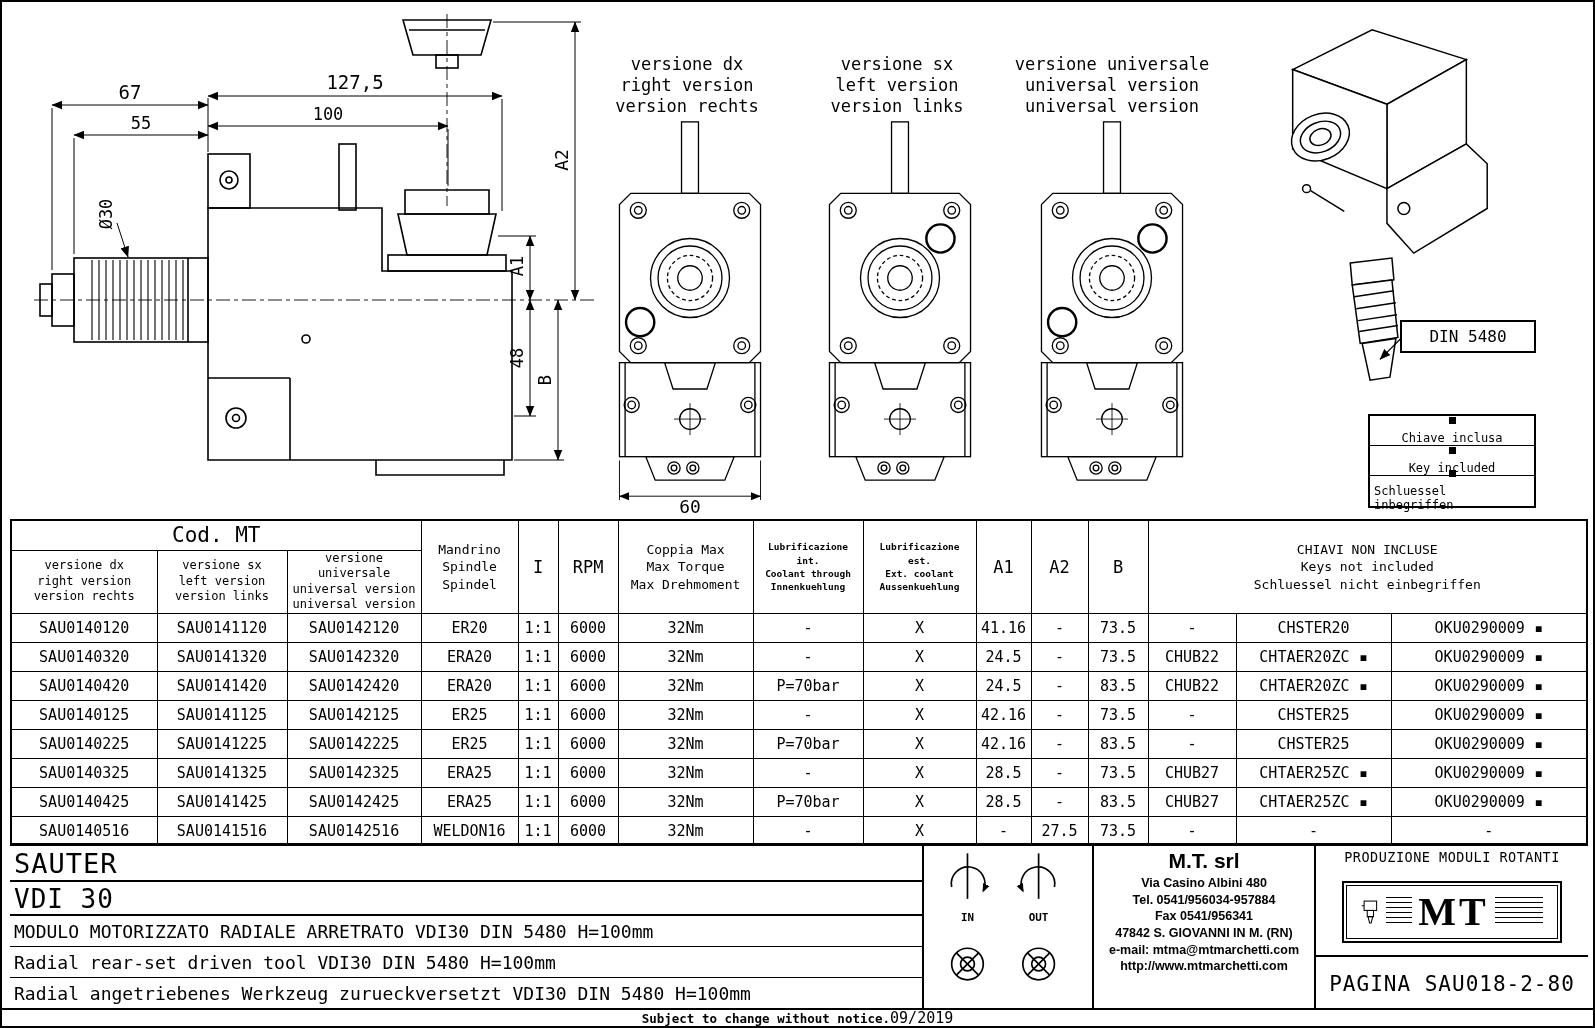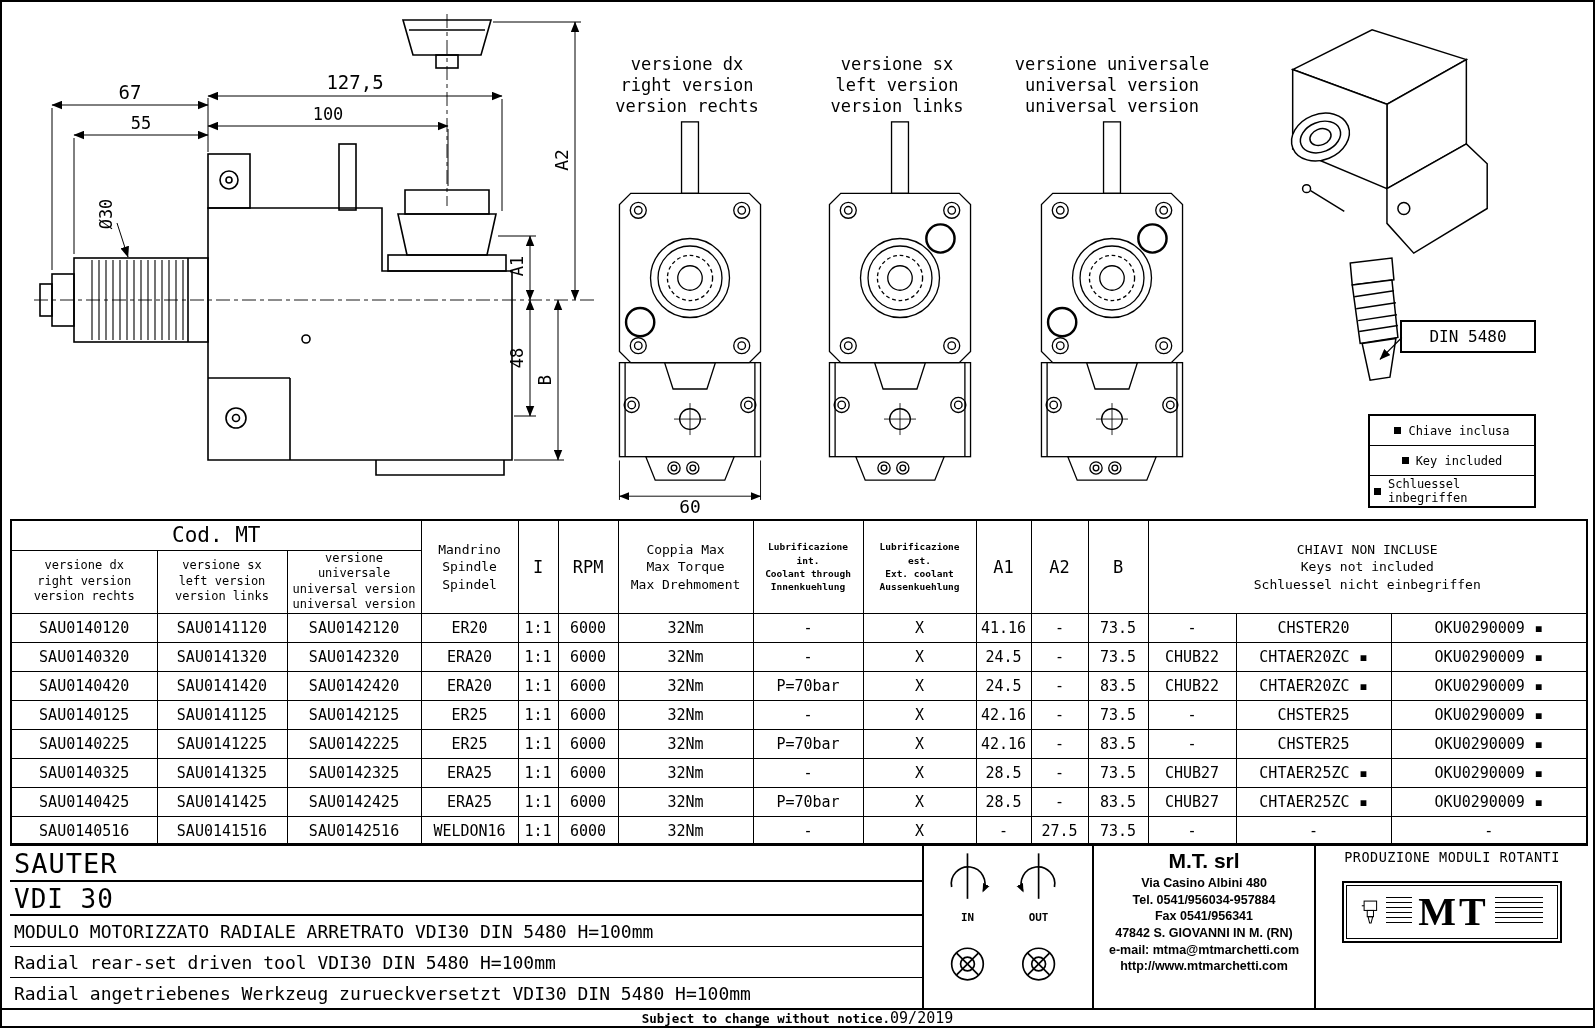--- a/index.html
+++ b/index.html
@@ -11,21 +11,21 @@
   }
   .abs { position: absolute; }
   svg { display: block; }
   svg text { font-family: "DejaVu Sans Mono", monospace; fill: #000; }
   .prelines { white-space: pre-line; }
 
   
   .view-label { text-align: center; white-space: pre-line; font-size: 17px; line-height: 1.24; }
   #din-callout { border: 2px solid #000; display: flex; align-items: center; justify-content: center; font-size: 16px; }
   #key-legend { border: 2px solid #000; background: #fff; }
-  .legend-row { height: 30px; display: flex; align-items: center; justify-content: center; gap: 7px; font-size: 12px; border-bottom: 1.5px solid #000; padding: 0 4px; }
+  .legend-row { height: 30px; display: flex; align-items: center; justify-content: center; gap: 7px; font-size: 12px; border-bottom: 1.5px solid #000; padding: 0 4px; flex-direction: column; }
   .legend-row:last-child { border-bottom: none; }
   .legend-sq { width: 7px; height: 7px; background: #000; flex: 0 0 auto; }
 
   
   #spec-table { position: absolute; left: 8px; top: 517px; width: 1578px;
     border-collapse: collapse; table-layout: fixed; border: 2.5px solid #000; }
   #spec-table th, #spec-table td { border: 1.5px solid #000; text-align: center; vertical-align: middle; padding: 0 2px; overflow: hidden; }
   #spec-table th { font-weight: normal; }
   .h-codmt { font-size: 21px; height: 30px; }
   .h-sub { font-size: 12px; line-height: 1.3; height: 56px; }
@@ -560,20 +560,21 @@
               <path d="M9,22 L15,22 L13,30 L11,30 Z"></path>
               <line x1="1" y1="8" x2="4" y2="8"></line>
             </g>
           </svg>
           <div class="hatch l"></div>
           <span class="logo-mt">MT</span>
           <div class="hatch r"></div>
         </div>
       </div>
     </div>
+    <div id="page-ref-row">PAGINA SAU018-2-80</div>
   </div>
 
   <div class="abs" id="bottom-strip">
     <span id="subject-note">Subject to change without notice.</span>
     <span id="doc-date">09/2019</span>
   </div>
 
 </div>
 
 </body></html>

